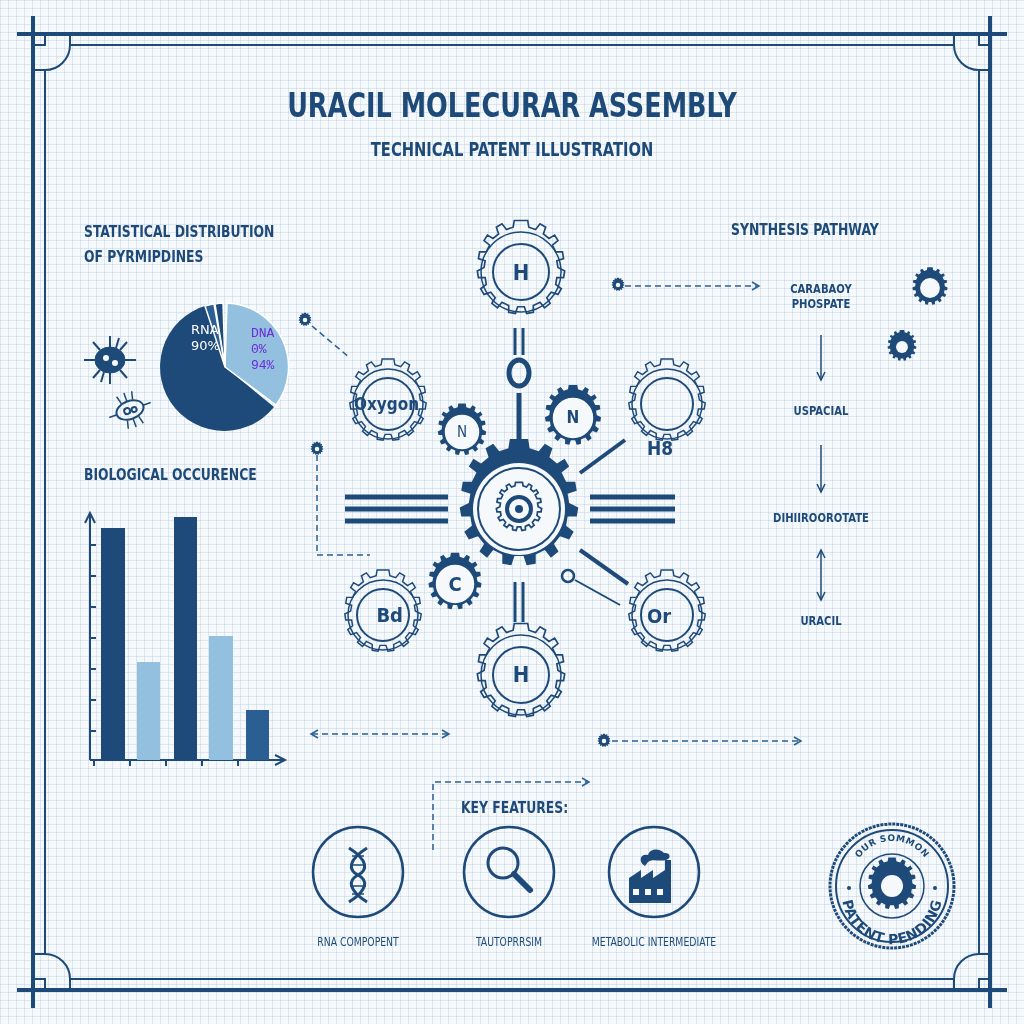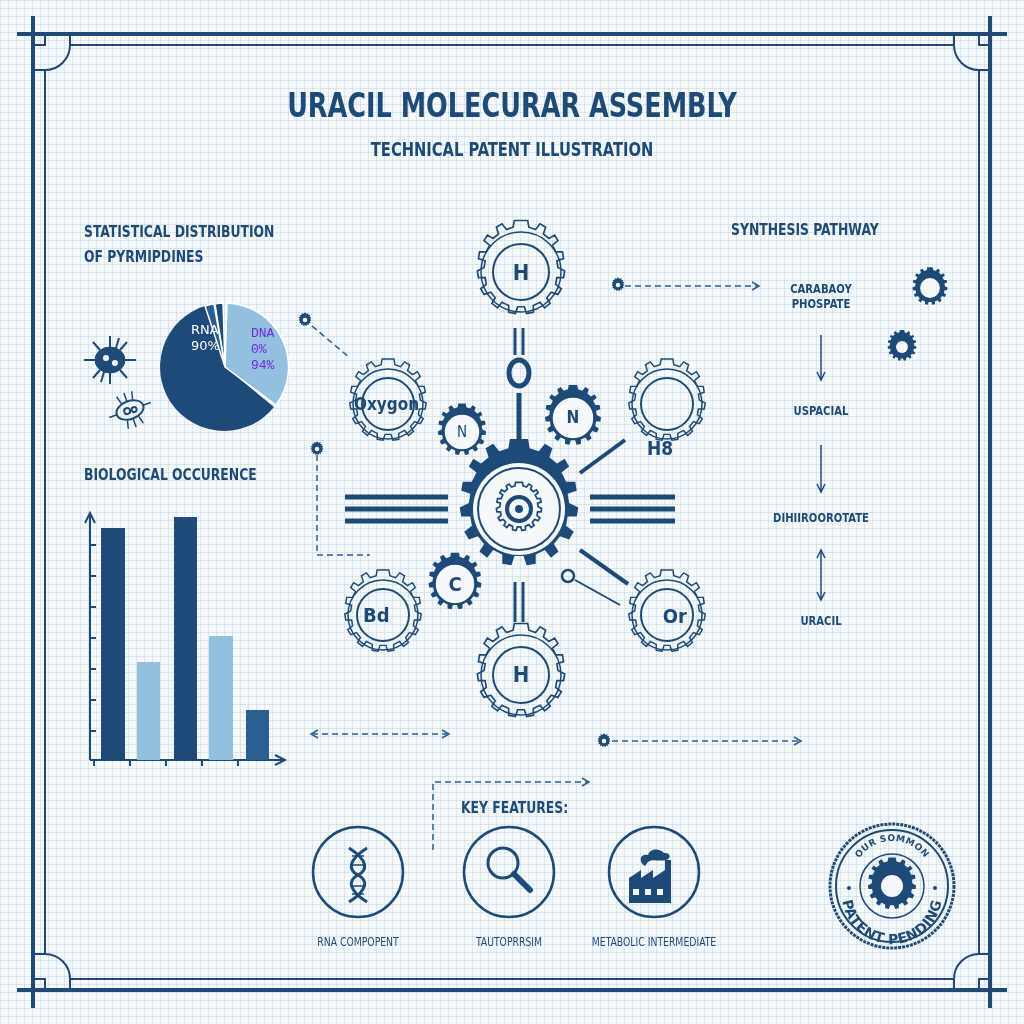--- a/index.html
+++ b/index.html
@@ -347,20 +347,20 @@
 <div class="txt path-lbl" style="left:771px; top:403px; width:100px;">USPACIAL</div>
 <div class="txt path-lbl" style="left:751px; top:510px; width:140px;">DIHIIROOROTATE</div>
 <div class="txt path-lbl" style="left:771px; top:613px; width:100px;">URACIL</div>
 
 <div class="txt" style="left:501px; top:260px; width:40px; text-align:center; font-size:22px;">H</div>
 <div class="txt" style="left:354px; top:394px; width:58px; text-align:center; font-size:17px;">Oxygon</div>
 <div class="txt" style="left:450px; top:423px; width:24px; text-align:center; font-size:15px; font-weight:normal;">N</div>
 <div class="txt" style="left:560px; top:407px; width:26px; text-align:center; font-size:17px;">N</div>
 <div class="txt" style="left:647px; top:393px; width:40px; font-size:19px;margin-top:44px;">H8</div>
 <div class="txt" style="left:443px; top:572px; width:24px; text-align:center; font-size:20px;">C</div>
-<div class="txt" style="left:363px; top:603px; width:40px; text-align:left; font-size:20px;">Bd</div>
-<div class="txt" style="left:647px; top:604px; width:40px; text-align:right; font-size:20px;">Or</div>
+<div class="txt" style="left:363px; top:603px; width:40px; text-align:right; font-size:20px;">Bd</div>
+<div class="txt" style="left:647px; top:604px; width:40px; text-align:left; font-size:20px;">Or</div>
 <div class="txt" style="left:501px; top:662px; width:40px; text-align:center; font-size:22px;">H</div>
 
 <div class="txt sec" style="left:461px; top:798px;">KEY FEATURES:</div>
 <div class="txt feat-lbl" style="left:298px; top:935px; width:120px; text-align:center;">RNA COMPOPENT</div>
 <div class="txt feat-lbl" style="left:459px; top:935px; width:100px; text-align:center;">TAUTOPRRSIM</div>
 <div class="txt feat-lbl" style="left:579px; top:935px; width:150px; text-align:center;">METABOLIC INTERMEDIATE</div>
 
 </body></html>

